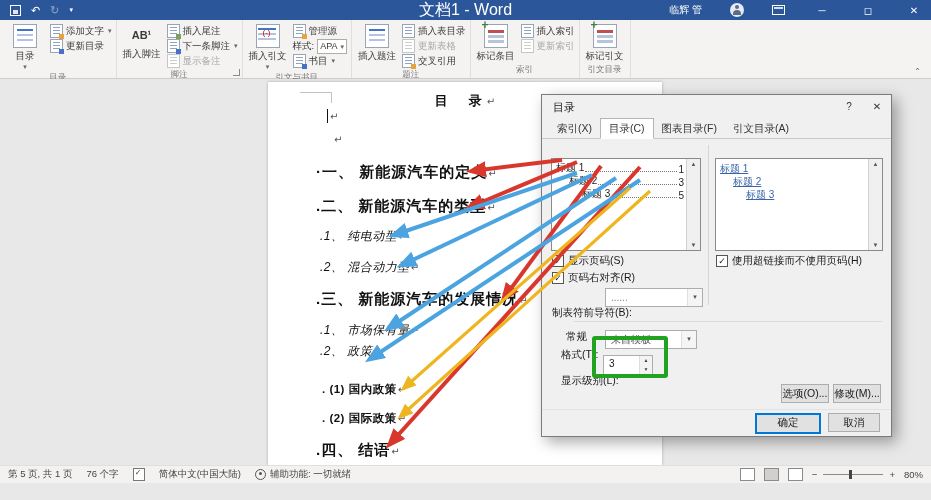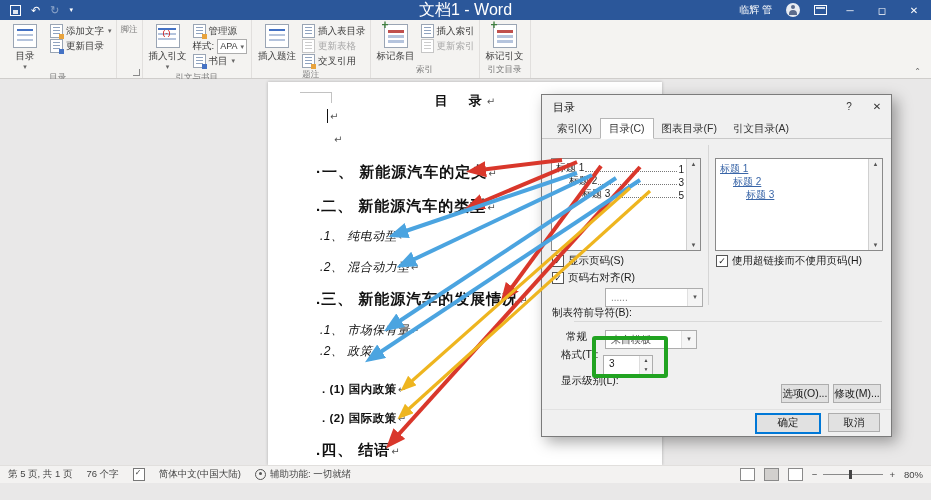--- a/index.html
+++ b/index.html
@@ -7,21 +7,21 @@
   .app{position:relative;width:931px;height:500px;background:#e9e8e8;}
 
   
   .titlebar{position:relative;height:20px;background:#2b579a;color:#fff;display:flex;align-items:center;font-size:10px;}
   .qat{display:flex;align-items:center;gap:10px;padding-left:10px;width:130px;}
   .qat .g{font-size:11px;line-height:20px;cursor:default;}
   .ic-save{width:9px;height:9px;border:1px solid #fff;position:relative;display:inline-block;}
   .ic-save:after{content:"";position:absolute;left:2px;top:4px;width:5px;height:4px;background:#fff;opacity:.85;}
   .dim{opacity:.45;}
   .tb-title{position:absolute;left:0;right:0;text-align:center;font-size:16px;pointer-events:none;}
-  .tb-right{margin-left:auto;display:flex;align-items:center;gap:14px;padding-right:8px;z-index:2;}
+  .tb-right{margin-left:auto;display:flex;align-items:center;gap:28px;padding-right:8px;z-index:2;}
   .avatar{width:14px;height:14px;border-radius:50%;background:#e8ecf2;position:relative;display:inline-block;}
   .avatar:before{content:"";position:absolute;left:5px;top:2px;width:4px;height:4px;border-radius:50%;background:#5a6b8c;}
   .avatar:after{content:"";position:absolute;left:3px;top:7px;width:8px;height:5px;border-radius:4px 4px 0 0;background:#5a6b8c;}
   .ic-ribopt{width:11px;height:8px;border:1px solid #fff;display:inline-block;position:relative;}
   .ic-ribopt:after{content:"";position:absolute;left:1px;top:1px;right:1px;height:2px;background:#fff;opacity:.8;}
   .winbtn{font-size:10px;width:18px;text-align:center;cursor:default;}
 
   
   .tabrow{position:relative;height:18px;background:#2b579a;display:flex;align-items:stretch;color:#fff;font-size:11px;}
   .tab{padding:0 11px;line-height:18px;cursor:default;}
@@ -166,20 +166,41 @@
           <div class="smallbtn">
               <span class="sic bl"></span>
               <span>更新目录</span>
             </div>
         </div>
       </div>
       <div class="rg-label">目录</div>
     </div>
 
     <div class="rgroup">
+      <div class="rg-body">
+        <div class="bigbtn">
+          <div class="bicon ic-ab">AB¹</div>
+          <span>插入脚注</span>
+        </div>
+        <div class="smallcol">
+          <div class="smallbtn">
+              <span class="sic gr"></span>
+              <span>插入尾注</span>
+            </div>
+          <div class="smallbtn">
+              <span class="sic bl"></span>
+              <span>下一条脚注</span>
+              <span class="dd">▾</span>
+            </div>
+          <div class="smallbtn dis">
+              <span class="sic dis"></span>
+              <span>显示备注</span>
+            </div>
+        </div>
+      </div>
       <div class="rg-label">脚注</div>
       <span class="launcher"></span>
     </div>
 
 
     <div class="rgroup">
       <div class="rg-body">
         <div class="bigbtn">
           <div class="bicon ic-doc-big ic-cite"></div>
           <span>插入引文</span><span class="dd">▾</span>

